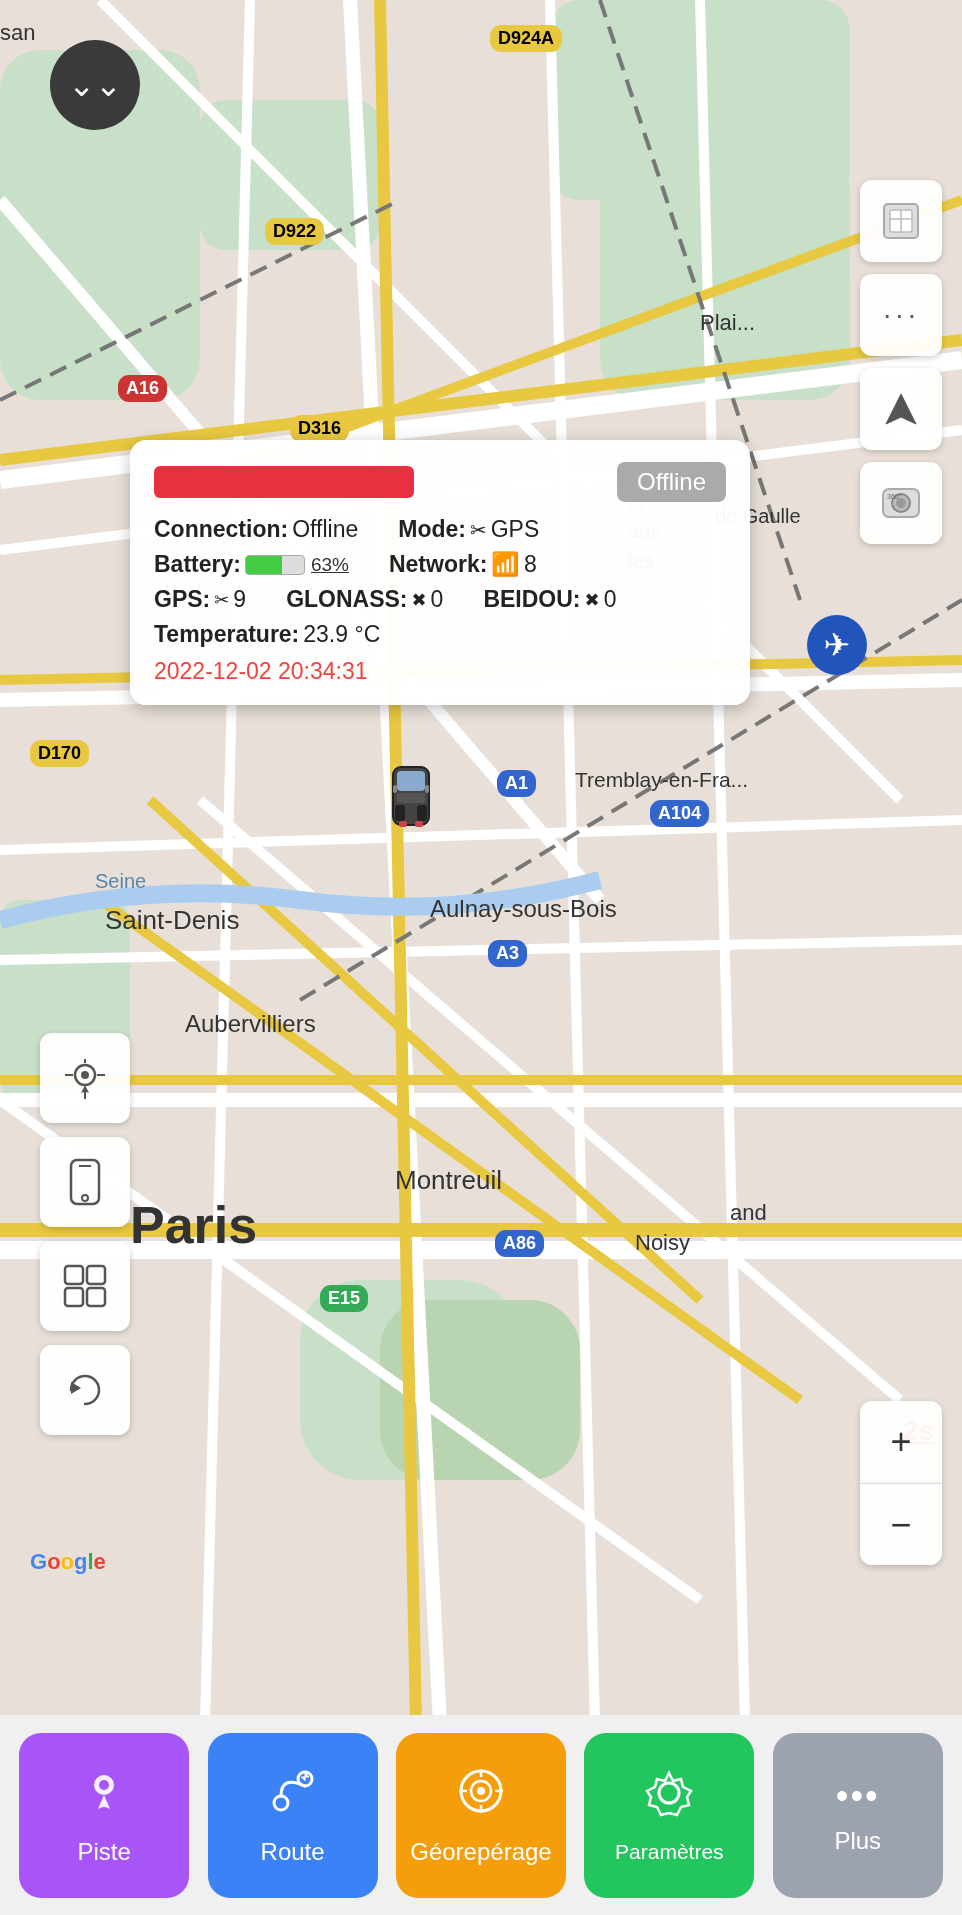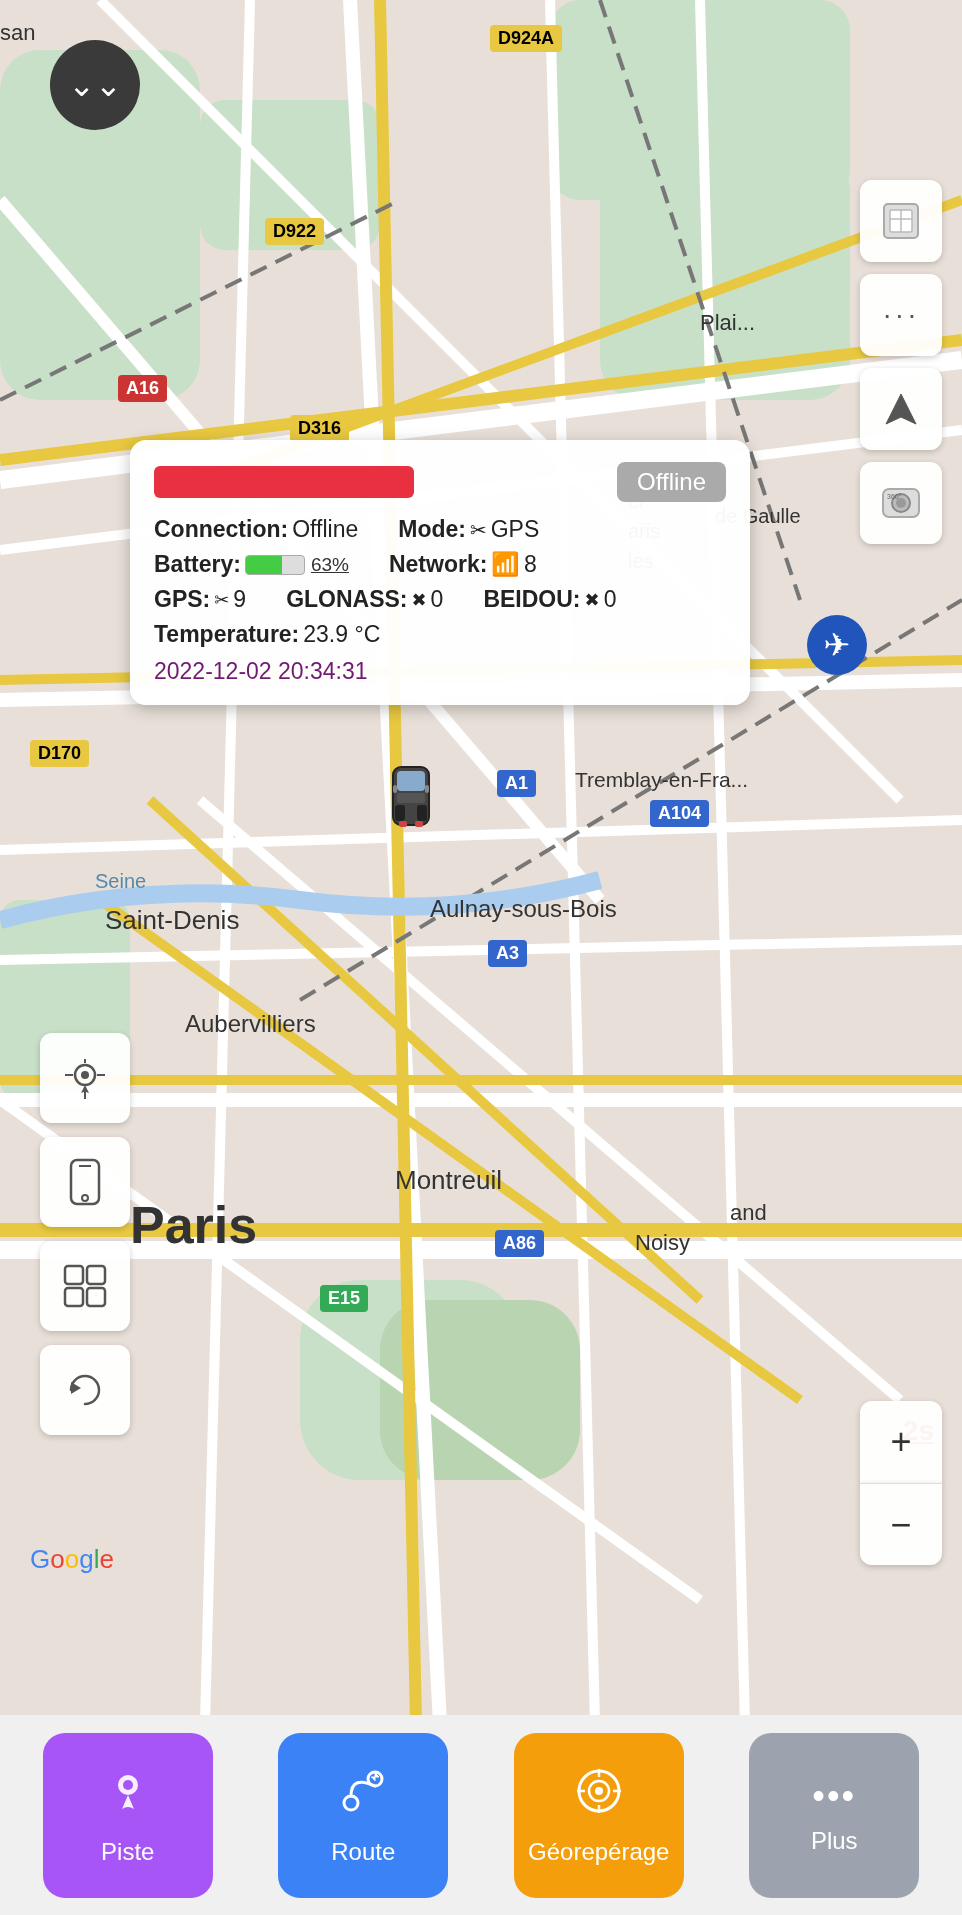--- a/index.html
+++ b/index.html
@@ -28,21 +28,21 @@
     }
 
     
     .road-label {
       position: absolute;
       background: #e8c840;
       color: #000;
       font-size: 18px;
       font-weight: bold;
       padding: 3px 8px;
-      border-radius: 4px;
+      border-radius: 11px;
     }
     .road-label.highway {
       background: #3366cc;
       color: #fff;
     }
     .road-label.green-highway {
       background: #33aa55;
       color: #fff;
     }
     .road-label.red-highway {
@@ -163,21 +163,21 @@
     }
     .battery-text {
       font-size: 19px;
       color: #333;
       margin-left: 2px;
       text-decoration: underline;
     }
     .timestamp {
       margin-top: 10px;
       font-size: 23px;
-      color: #701a75;
+      color: #ef4444;
     }
 
     
     #car-marker {
       position: absolute;
       top: 755px;
       left: 385px;
       z-index: 15;
       font-size: 52px;
       transform: rotate(0deg);
@@ -260,22 +260,22 @@
     .zoom-btn:last-child { border-radius: 0 0 12px 12px; }
 
     
     #google-logo {
       position: absolute;
       bottom: 340px;
       left: 30px;
       z-index: 10;
     }
     .google-text {
-      font-size: 26px;
-      font-weight: 400;
+      font-size: 22px;
+      font-weight: 700;
     }
     .g-blue { color: #4285F4; }
     .g-red { color: #EA4335; }
     .g-yellow { color: #FBBC05; }
     .g-green { color: #34A853; }
 
     
     #bottom-nav {
       position: absolute;
       bottom: 0;
@@ -578,18 +578,27 @@
         <circle cx="26" cy="26" r="4" fill="#fff"></circle>
         <line x1="26" y1="4" x2="26" y2="12" stroke="#fff" stroke-width="2.5"></line>
         <line x1="26" y1="40" x2="26" y2="48" stroke="#fff" stroke-width="2.5"></line>
         <line x1="4" y1="26" x2="12" y2="26" stroke="#fff" stroke-width="2.5"></line>
         <line x1="40" y1="26" x2="48" y2="26" stroke="#fff" stroke-width="2.5"></line>
       </svg>
     </span>
     <span class="nav-label" style="font-size:24px;">Géorepérage</span>
   </div>
 
+  <div class="nav-item nav-params">
+    <span class="nav-icon">
+      <svg width="52" height="52" viewBox="0 0 52 52" fill="none">
+        <circle cx="26" cy="26" r="10" stroke="#fff" stroke-width="3" fill="none"></circle>
+        <path d="M26 6 L22 14 L14 12 L12 20 L4 24 L8 30 L6 38 L14 40 L18 48 L26 46 L34 48 L38 40 L46 38 L44 30 L48 24 L40 20 L38 12 L30 14 Z" stroke="#fff" stroke-width="2.5" fill="none"></path>
+      </svg>
+    </span>
+    <span class="nav-label" style="font-size:21px;">Paramètres</span>
+  </div>
 
   <div class="nav-item nav-plus">
     <span class="nav-icon" style="font-size:36px;letter-spacing:2px;">•••</span>
     <span class="nav-label">Plus</span>
   </div>
 </div>
 
 </body></html>

